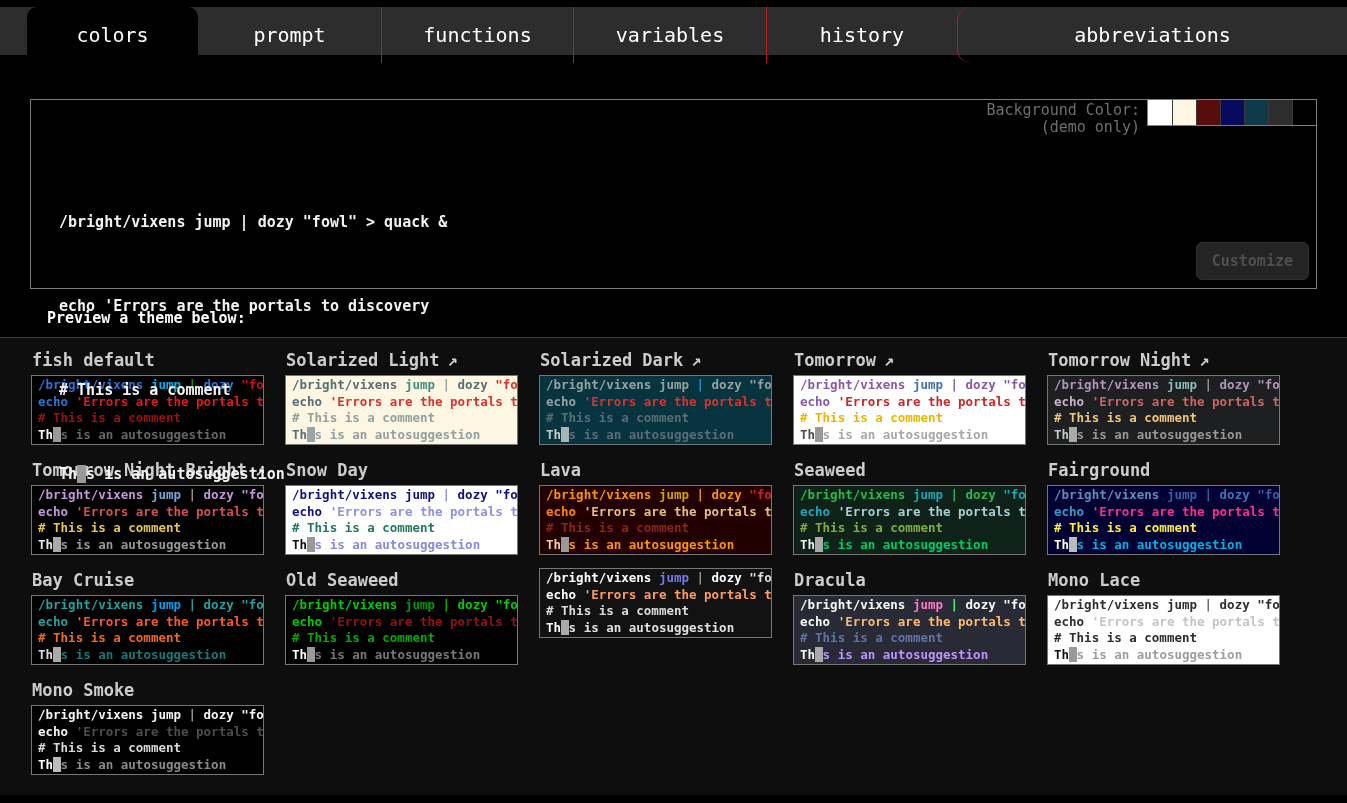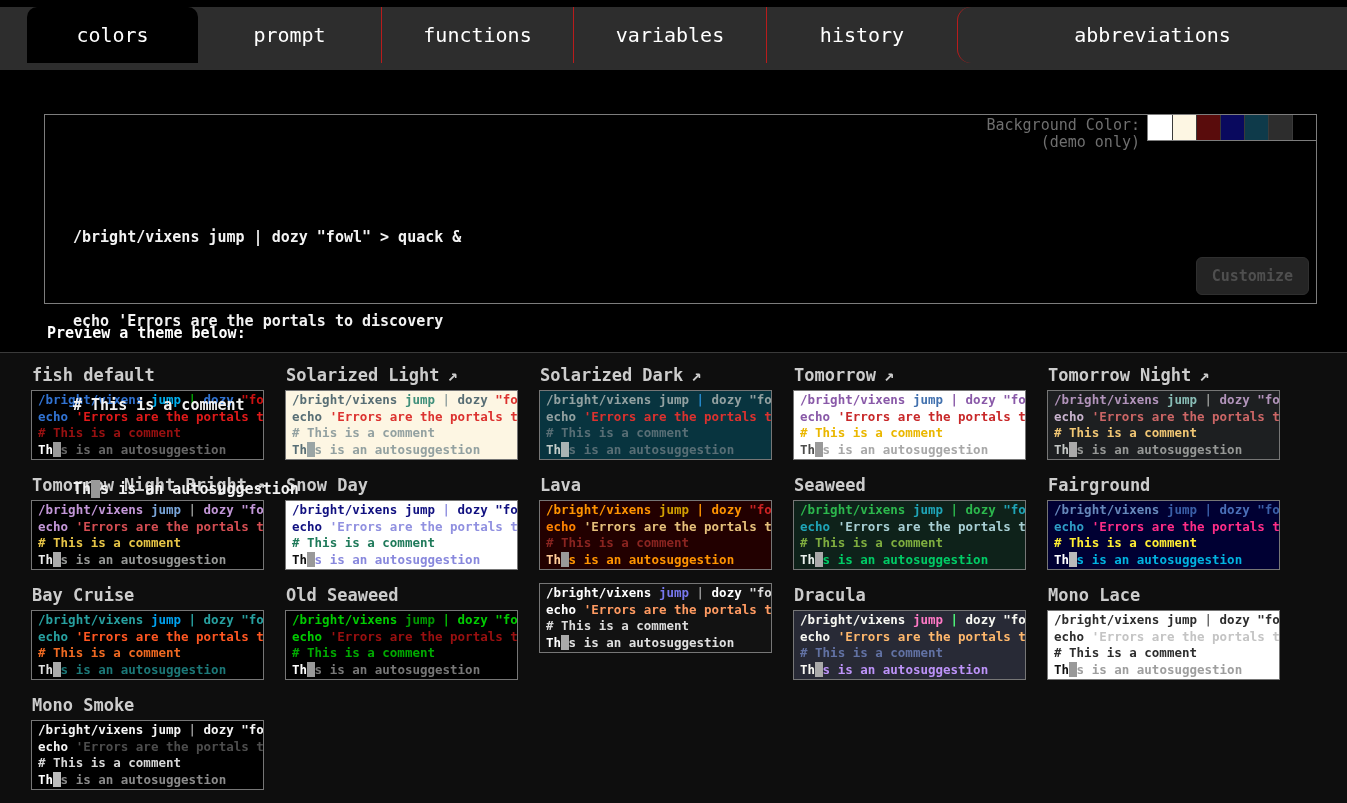--- a/index.html
+++ b/index.html
@@ -1,30 +1,30 @@
 <!DOCTYPE html>
 <html><head>
 <meta charset="utf-8">
 <style>
   * { margin:0; padding:0; box-sizing:border-box; }
   html,body { width:1347px; height:803px; background:#000; overflow:hidden;
               font-family:"DejaVu Sans Mono","Liberation Mono",monospace; }
 
   
-  .tabbar { margin-top:7px; height:63px; background:#2d2d2d; display:flex; }
+  .tabbar { margin-top:7px; height:48px; background:#2d2d2d; display:flex; }
   .tab { height:56px; display:flex; align-items:center; justify-content:center;
          color:#fff; font-size:20px; cursor:pointer; }
   .tab.active { background:#000; border-radius:10px 10px 0 0; }
   .tab.sep { border-left:1px solid #b91c1c; }
   .t-colors{ width:171px; margin-left:27px; }
   .t-prompt{ width:183px; } .t-functions{ width:192px; } .t-variables{ width:193px; }
   .t-history{ width:191px; } .t-bindings{ width:189px; } .t-abbrev{ flex:1;border-radius:14px; }
 
   
-  .demo-box { position:relative; margin:44px 30px 0 44px; height:190px;
+  .demo-box { position:relative; margin:44px 30px 0 30px; height:190px;
               border:1px solid #7d7d7d; background:#000; }
   .bg-label { position:absolute; top:2px; right:176px; text-align:right;
               color:#6f6f6f; font-size:15px; line-height:17px; }
   .swatches { position:absolute; top:-1px; right:-1px; display:flex;
               border:1px solid #7d7d7d; }
   .swatch { width:24px; height:25px; cursor:pointer; border-left:1px solid #3a3a3a; }
   .swatch:first-child { border-left:none; }
   .demo-text { position:absolute; top:52px; left:28px; font-size:15px;
                font-weight:bold; color:#f2f2f2; line-height:28px; white-space:pre; }
   .cursor { background:#999; color:transparent; }

